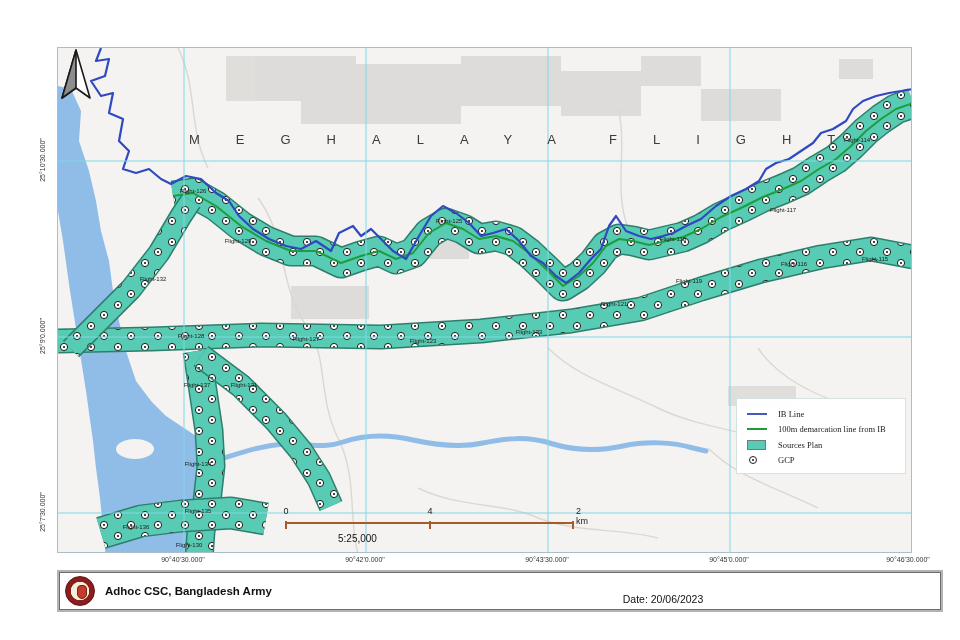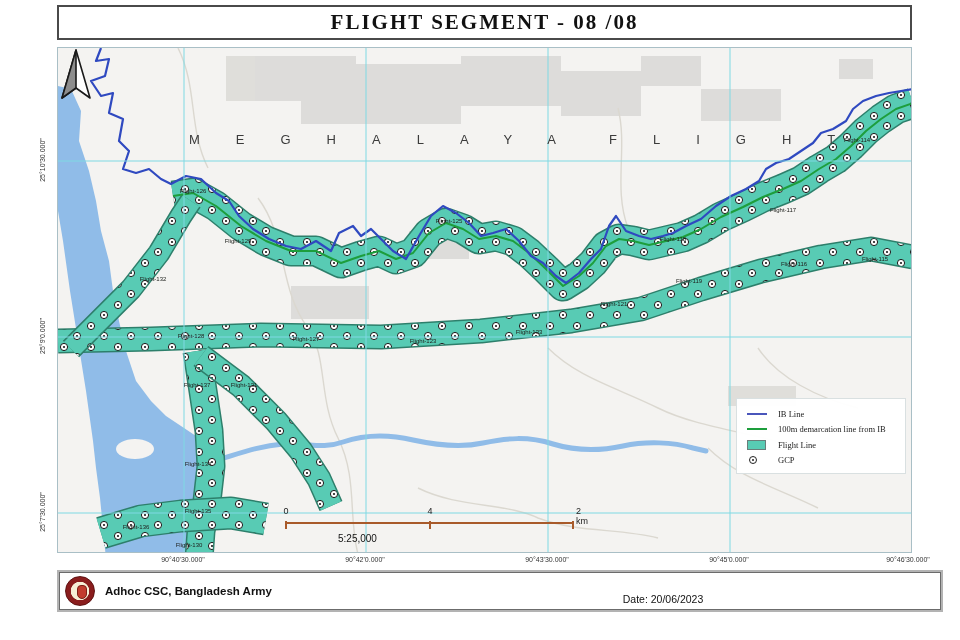--- a/index.html
+++ b/index.html
@@ -94,23 +94,20 @@
     border:1px solid #5e1212;position:relative;}
   .emblem::after{content:"";position:absolute;left:11px;top:8px;width:8px;height:12px;
     background:#c23b2e;border-radius:4px 4px 5px 5px;border:1px solid #7c1f16;}
   .gsb-logo{width:36px;height:34px;}
 </style>
 </head>
 <body>
 
 <div class="page">
 
-  <div class="title-box">
-    <h1>FLIGHT SEGMENT - 08 /08</h1>
-  </div>
 
   <div class="map">
     <svg width="855" height="506" viewBox="0 0 855 506">
       <defs>
         <pattern id="gcpPattern" patternUnits="userSpaceOnUse" width="27" height="21">
           <rect width="27" height="21" fill="#58cbb4"></rect>
           <circle cx="6" cy="5" r="3.6" fill="#ffffff" stroke="#1a1a1a" stroke-width="1"></circle>
           <circle cx="6" cy="5" r="1.1" fill="#1a1a1a"></circle>
           <circle cx="19" cy="15" r="3.6" fill="#ffffff" stroke="#1a1a1a" stroke-width="1"></circle>
           <circle cx="19" cy="15" r="1.1" fill="#1a1a1a"></circle>
@@ -234,21 +231,21 @@
       <div class="legend-row">
         <span class="legend-sym">
             <span class="sym-line sym-green"></span>
           </span>
         <span class="legend-label">100m demarcation line from IB</span>
       </div>
       <div class="legend-row">
         <span class="legend-sym">
             <span class="sym-rect"></span>
           </span>
-        <span class="legend-label">Flight Line</span>
+        <span class="legend-label">Sources Plan</span>
       </div>
       <div class="legend-row">
         <span class="legend-sym">
             <span class="sym-gcp"></span>
           </span>
         <span class="legend-label">GCP</span>
       </div>
     </div>
 
     <div class="scale-bar">

